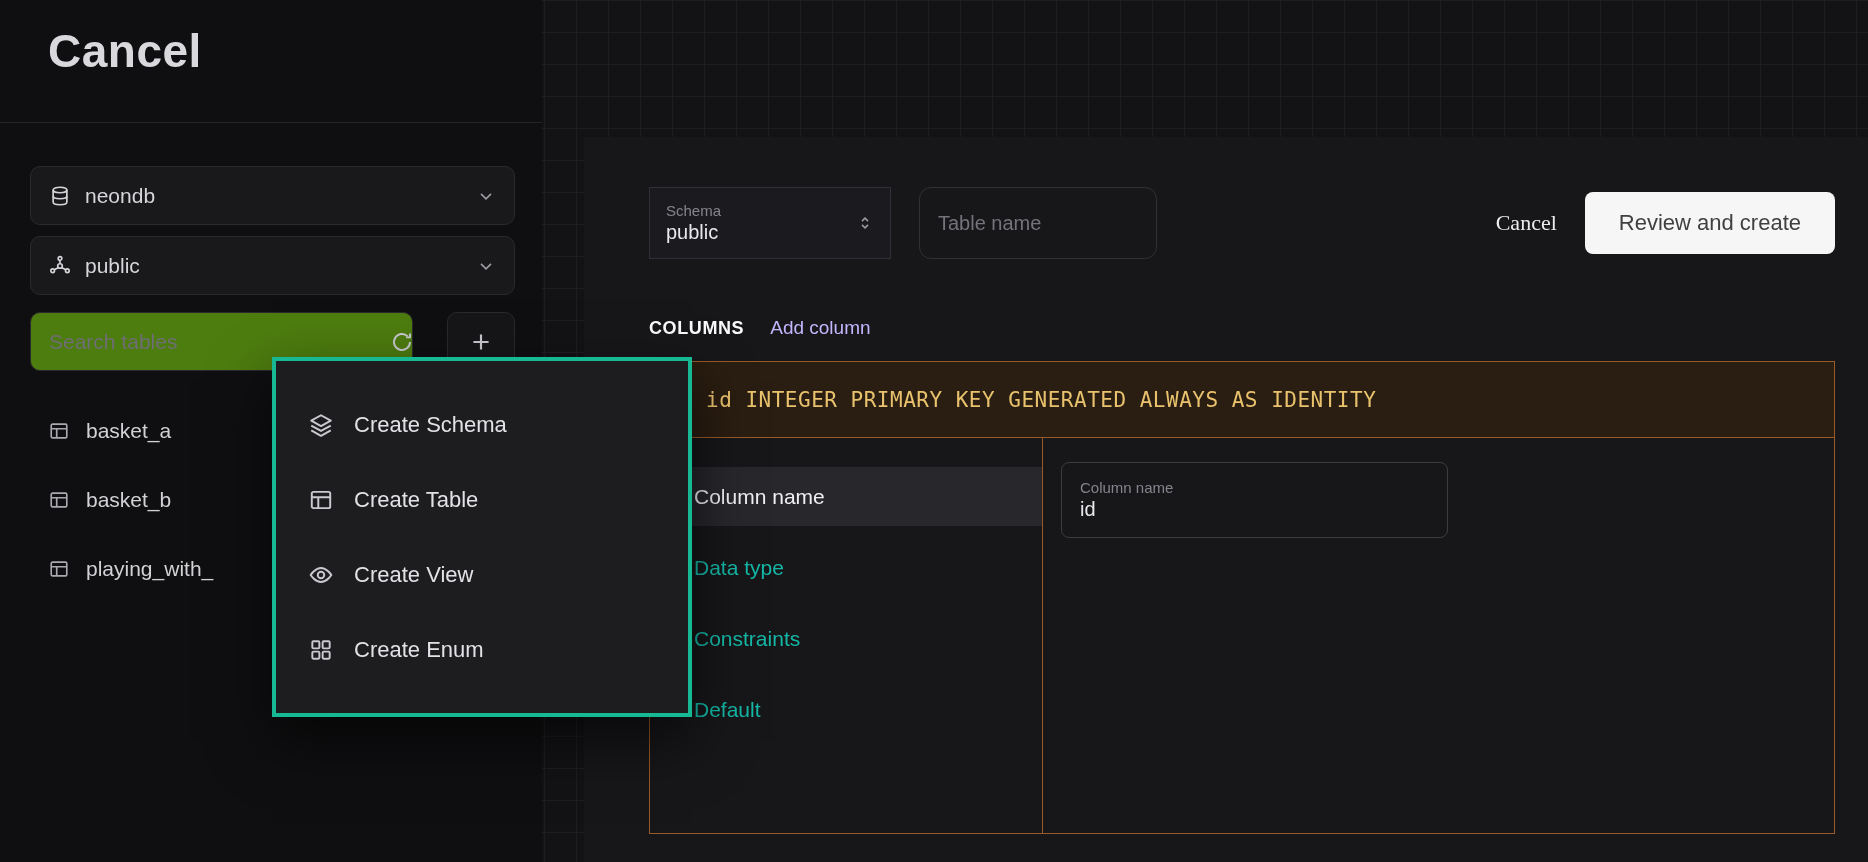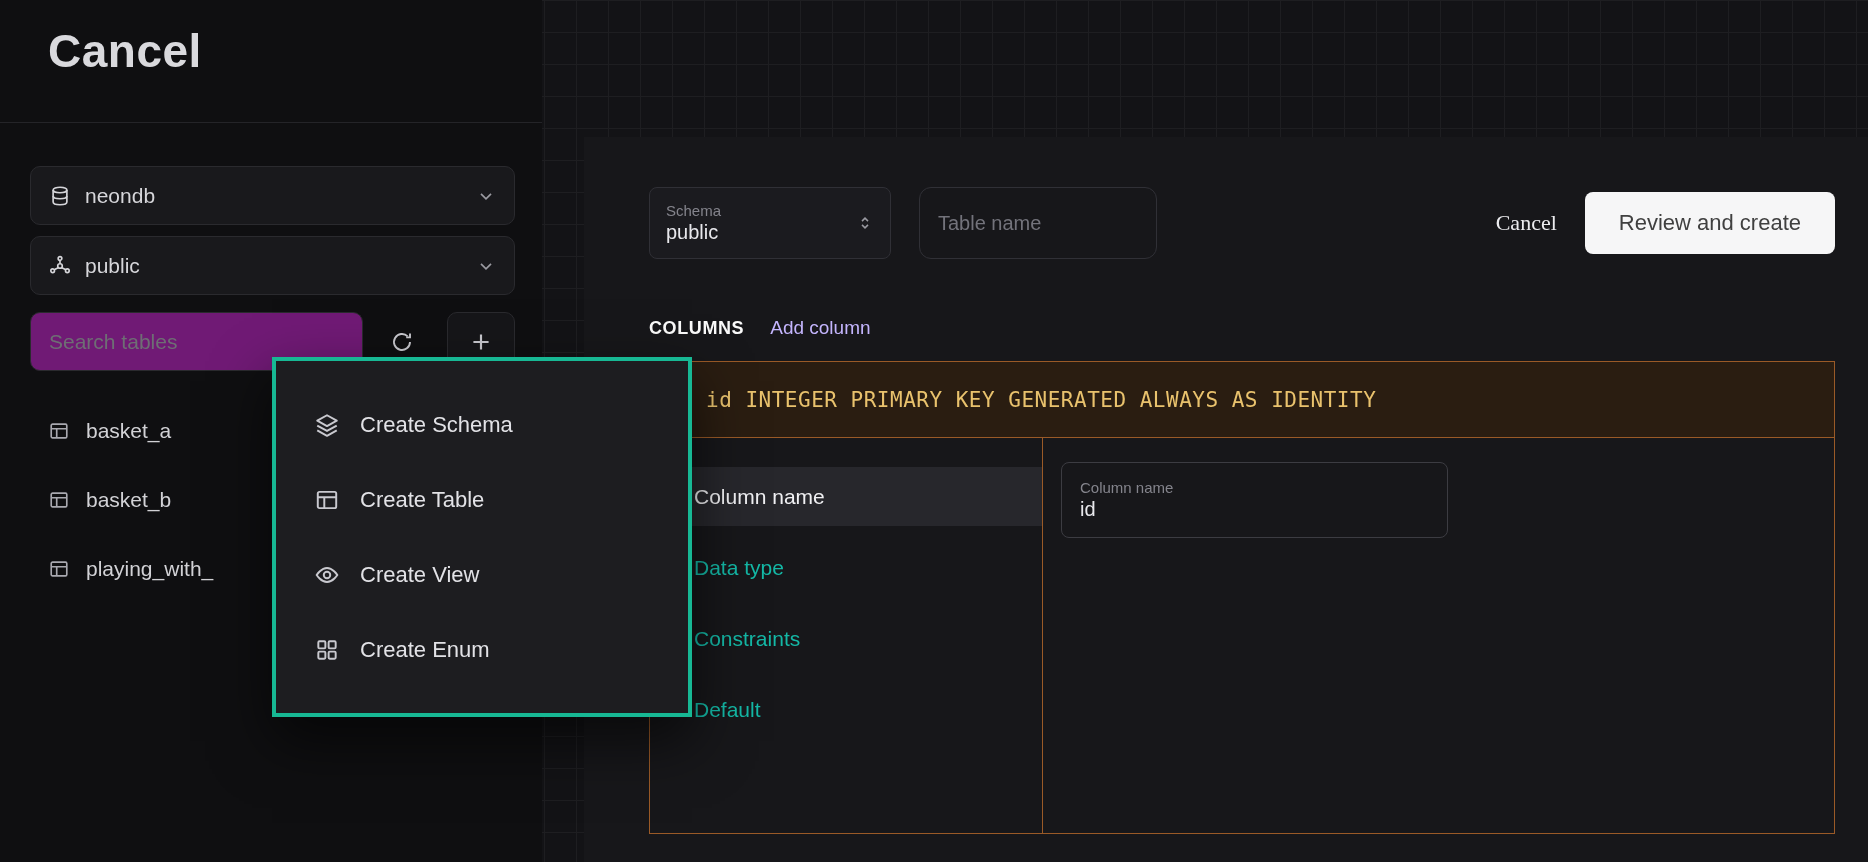--- a/index.html
+++ b/index.html
@@ -36,22 +36,22 @@
   .control {
     background:#19191c; border:1px solid #2a2a2e; border-radius:10px;
     display:flex; align-items:center; gap:14px; padding:0 18px;
     font-size:21px; color:#d6d6da; cursor:pointer;
   }
   .db-select     { position:absolute; left:30px; top:166px; width:485px; height:59px; }
   .schema-select { position:absolute; left:30px; top:236px; width:485px; height:59px; }
   .control .chevron { margin-left:auto; color:#9a9aa1; }
 
   .search-input {
-    position:absolute; left:30px; top:312px; width:333px; height:59px;
-    background:#701a75; border:1px solid #2a2a2e; border-radius:10px;
+    position:absolute; left:30px; top:312px; width:383px; height:59px;
+    background:#4d7c0f; border:1px solid #2a2a2e; border-radius:10px;
     padding:0 18px; font-size:21px; color:#d6d6da; outline:none;
     font-family:"Liberation Sans", sans-serif;
   }
   .search-input::placeholder { color:#6e6e74; }
   .icon-btn {
     position:absolute; background:none; border:none; color:#c9c9cf;
     display:flex; align-items:center; justify-content:center; cursor:pointer;
   }
   .refresh-btn { left:376px; top:316px; width:52px; height:52px; }
   .plus-btn {
@@ -64,40 +64,40 @@
     height:69px; padding-left:48px; display:flex; align-items:center; gap:16px;
     font-size:21px; color:#d2d2d6; cursor:pointer; white-space:nowrap; overflow:hidden;
   }
   .table-item .icon { color:#a9a9b0; }
 
   
   .create-menu {
     position:absolute; left:272px; top:357px; width:420px; height:360px;
     background:#1d1d20; border:4px solid #17b894; z-index:5;
     box-shadow:0 24px 55px rgba(0,0,0,.6);
-    padding:26px 6px; display:flex; flex-direction:column;
+    padding:26px 0; display:flex; flex-direction:column;
   }
   .menu-item {
     height:75px; display:flex; align-items:center; gap:20px; padding-left:32px;
     font-size:22px; color:#e2e2e6; cursor:pointer;
   }
   .menu-item .icon { color:#c9c9cf; }
 
   
   .panel {
     position:absolute; left:584px; top:137px; width:1284px; height:725px;
     background:#17171a; z-index:1;
   }
   .header-row {
     position:absolute; top:50px; left:65px; right:33px; height:72px;
     display:flex; align-items:center; gap:28px;
   }
   .select-field {
     width:242px; height:72px; background:#1b1b1f;
-    border:1px solid #303036; border-radius:8px;
+    border:1px solid #303036; border-radius:0;
     display:flex; align-items:center; padding:0 16px; cursor:pointer;
   }
   .field-inner { display:flex; flex-direction:column; justify-content:center; gap:2px; }
   .field-label { font-size:15px; color:#84848c; }
   .field-value { font-size:20px; color:#e8e8ec; }
   .select-field .updown { margin-left:auto; color:#9a9aa1; }
   .name-input {
     width:238px; height:72px; background:transparent;
     border:1px solid #303036; border-radius:12px;
     padding:0 18px; font-size:20px; color:#e8e8ec; outline:none;

